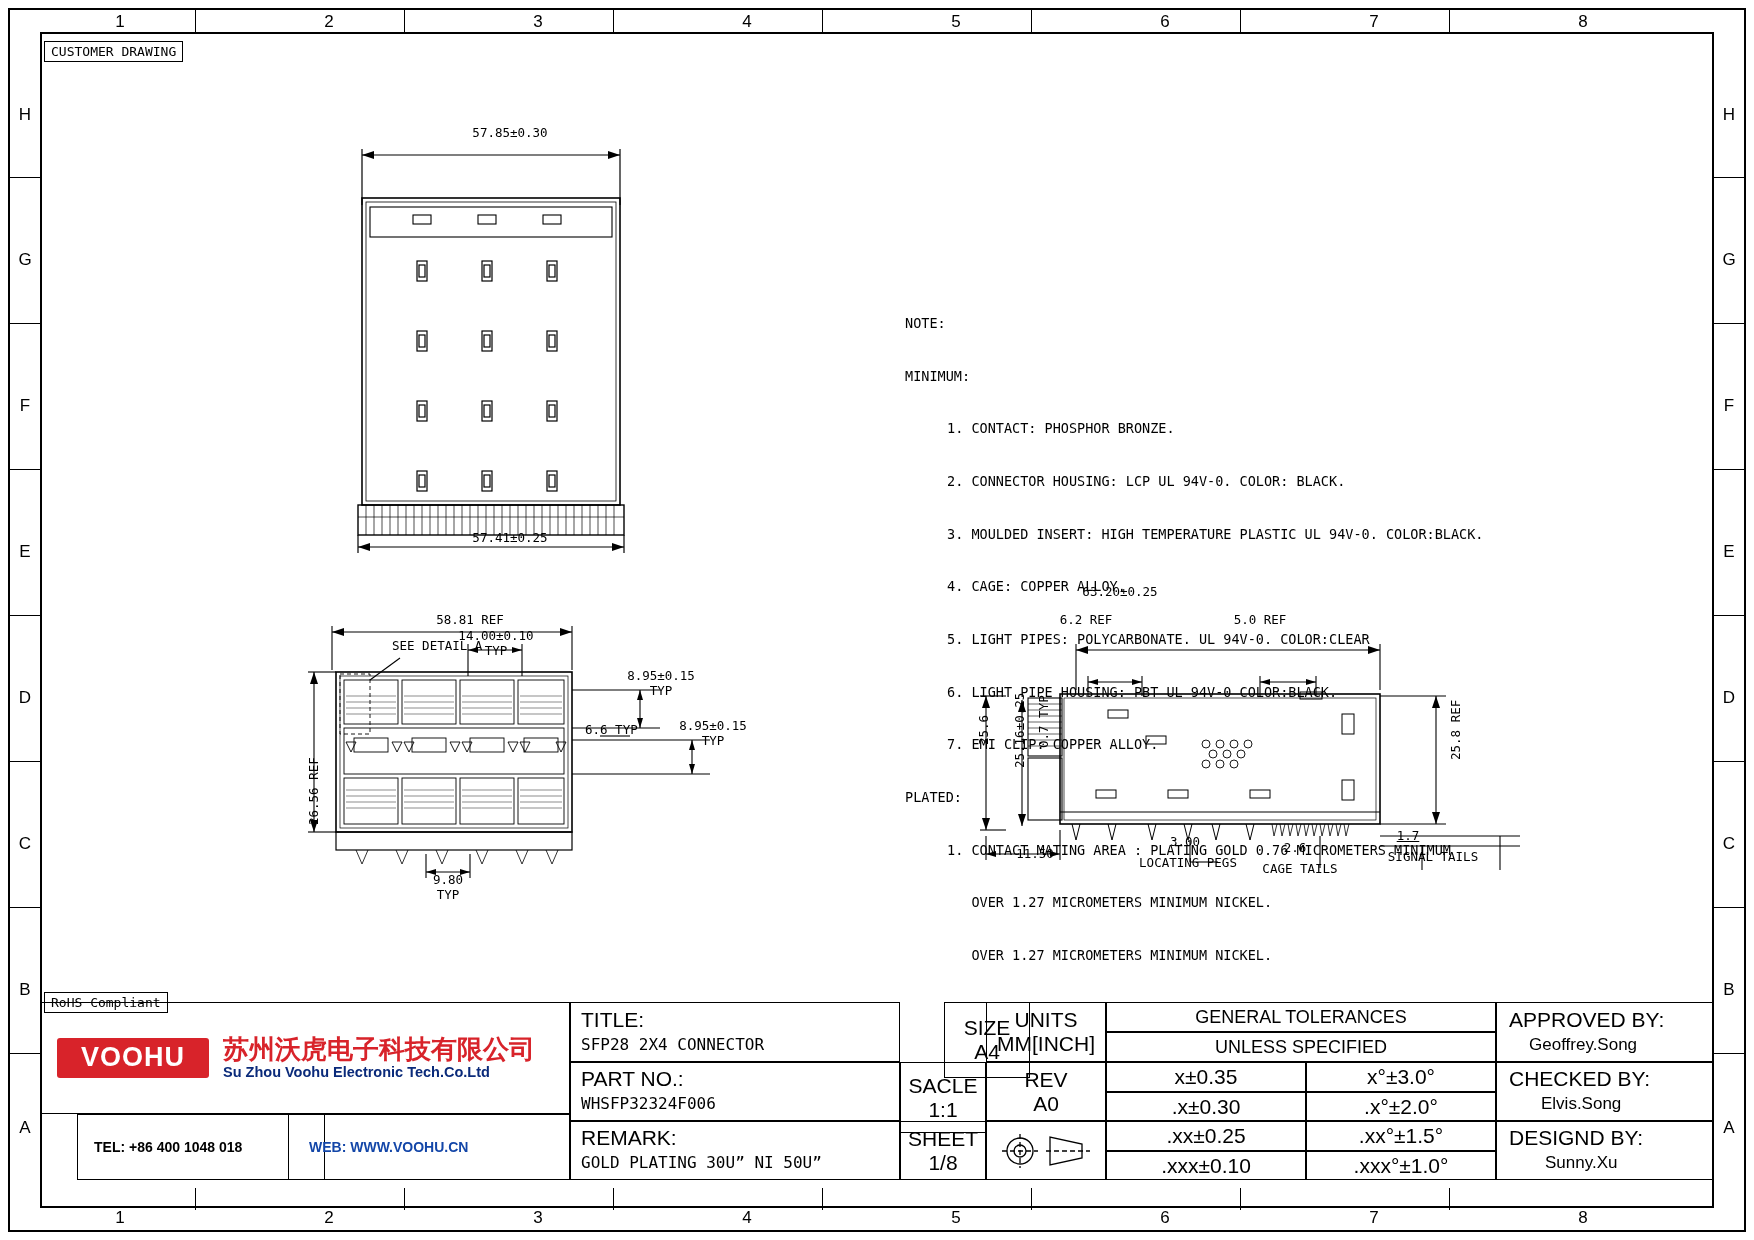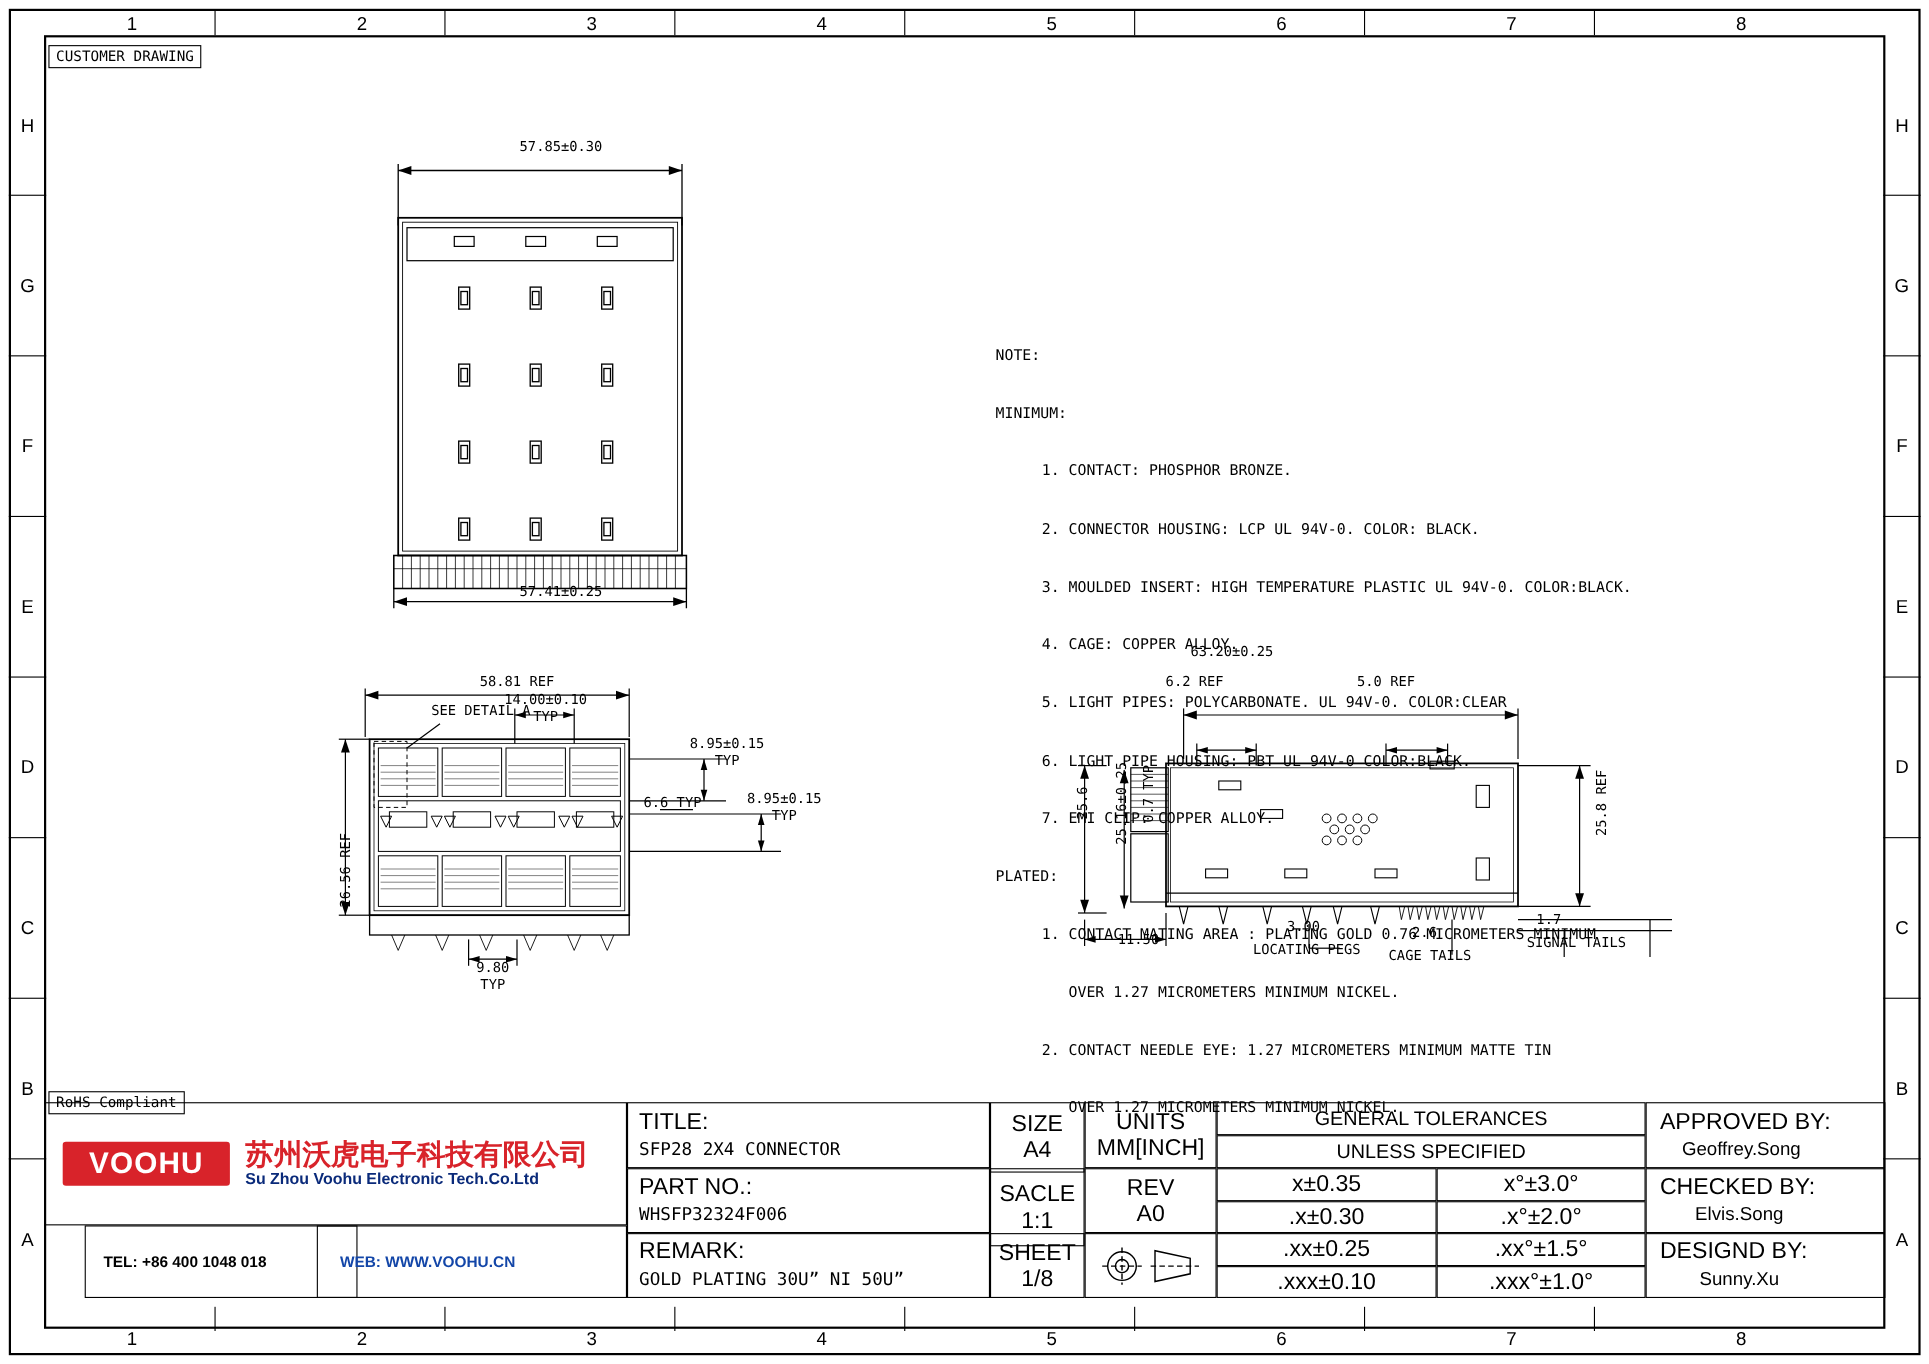--- a/index.html
+++ b/index.html
@@ -132,21 +132,20 @@
     <div style="padding-left:42px;">1. CONTACT: PHOSPHOR BRONZE.</div>
     <div style="padding-left:42px;">2. CONNECTOR HOUSING: LCP UL 94V-0. COLOR: BLACK.</div>
     <div style="padding-left:42px;">3. MOULDED INSERT: HIGH TEMPERATURE PLASTIC UL 94V-0. COLOR:BLACK.</div>
     <div style="padding-left:42px;">4. CAGE: COPPER ALLOY.</div>
     <div style="padding-left:42px;">5. LIGHT PIPES: POLYCARBONATE. UL 94V-0. COLOR:CLEAR</div>
     <div style="padding-left:42px;">6. LIGHT PIPE HOUSING: PBT UL 94V-0 COLOR:BLACK.</div>
     <div style="padding-left:42px;">7. EMI CLIP: COPPER ALLOY.</div>
     <div>PLATED:</div>
     <div style="padding-left:42px;">1. CONTACT MATING AREA : PLATING GOLD 0.76 MICROMETERS MINIMUM</div>
     <div style="padding-left:42px;">   OVER 1.27 MICROMETERS MINIMUM NICKEL.</div>
-    <div style="padding-left:42px;">2. CONTACT NEEDLE EYE: 1.27 MICROMETERS MINIMUM MATTE TIN</div>
     <div style="padding-left:42px;">   OVER 1.27 MICROMETERS MINIMUM NICKEL.</div>
   </div>
 
   <div class="abs" style="left:330px;top:135px;">
     <svg width="420" height="420" viewBox="0 0 420 420">
       <g stroke="#000" fill="none" stroke-width="1.2">
 
         <line x1="32" y1="20" x2="290" y2="20"></line>
         <line x1="32" y1="14" x2="32" y2="70"></line>
         <line x1="290" y1="14" x2="290" y2="70"></line>
@@ -496,21 +495,21 @@
   <div class="abs dimc" style="left:1220px;top:612px;width:80px;">5.0 REF</div>
   <div class="abs dim rot90" style="left:976px;top:745px;">25.6</div>
   <div class="abs dim rot90" style="left:1012px;top:768px;">25.16±0.25</div>
   <div class="abs dim rot90" style="left:1036px;top:748px;">0.7 TYP</div>
   <div class="abs dim rot90" style="left:1448px;top:760px;">25.8 REF</div>
   <div class="abs dimc" style="left:1000px;top:846px;width:70px;">11.50</div>
   <div class="abs dimc" style="left:1150px;top:834px;width:70px;">3.00</div>
   <div class="abs dimc" style="left:1098px;top:855px;width:180px;">LOCATING PEGS</div>
   <div class="abs dimc" style="left:1260px;top:840px;width:70px;">2.6</div>
   <div class="abs dimc" style="left:1240px;top:861px;width:120px;">CAGE TAILS</div>
-  <div class="abs dimc" style="left:1378px;top:828px;width:60px;">1.7</div>
+  <div class="abs dimc" style="left:1378px;top:828px;width:60px;text-decoration:underline;">1.7</div>
   <div class="abs dimc" style="left:1358px;top:849px;width:150px;">SIGNAL TAILS</div>
 
   <div class="abs tb">
 
     <div class="cell" style="left:0px;top:0px;width:530px;height:112px;display:flex;align-items:center;padding-left:16px;">
       <div class="logo-box">
         <div class="logo-mark">VOOHU</div>
         <div>
           <div class="cn-name">苏州沃虎电子科技有限公司</div>
           <div class="en-name">Su Zhou Voohu Electronic Tech.Co.Ltd</div>
@@ -530,21 +529,21 @@
     </div>
     <div class="cell" style="left:530px;top:60px;width:330px;height:59px;">
       <div class="abs lab" style="left:10px;top:4px;">PART NO.:</div>
       <div class="abs val" style="left:10px;top:31px;">WHSFP32324F006</div>
     </div>
     <div class="cell" style="left:530px;top:119px;width:330px;height:59px;">
       <div class="abs lab" style="left:10px;top:4px;">REMARK:</div>
       <div class="abs val" style="left:10px;top:31px;">GOLD PLATING 30U”  NI 50U”</div>
     </div>
 
-    <div class="cell ctrcol" style="left:860px;top:0px;width:86px;height:64px;">
+    <div class="cell ctrcol" style="left:904px;top:0px;width:86px;height:76px;">
       <div class="lab">SIZE</div>
       <div class="lab">A4</div>
     </div>
     <div class="cell ctrcol" style="left:860px;top:60px;width:86px;height:71px;">
       <div class="lab">SACLE</div>
       <div class="lab">1:1</div>
     </div>
     <div class="cell ctrcol" style="left:860px;top:119px;width:86px;height:59px;">
       <div class="lab">SHEET</div>
       <div class="lab">1/8</div>

